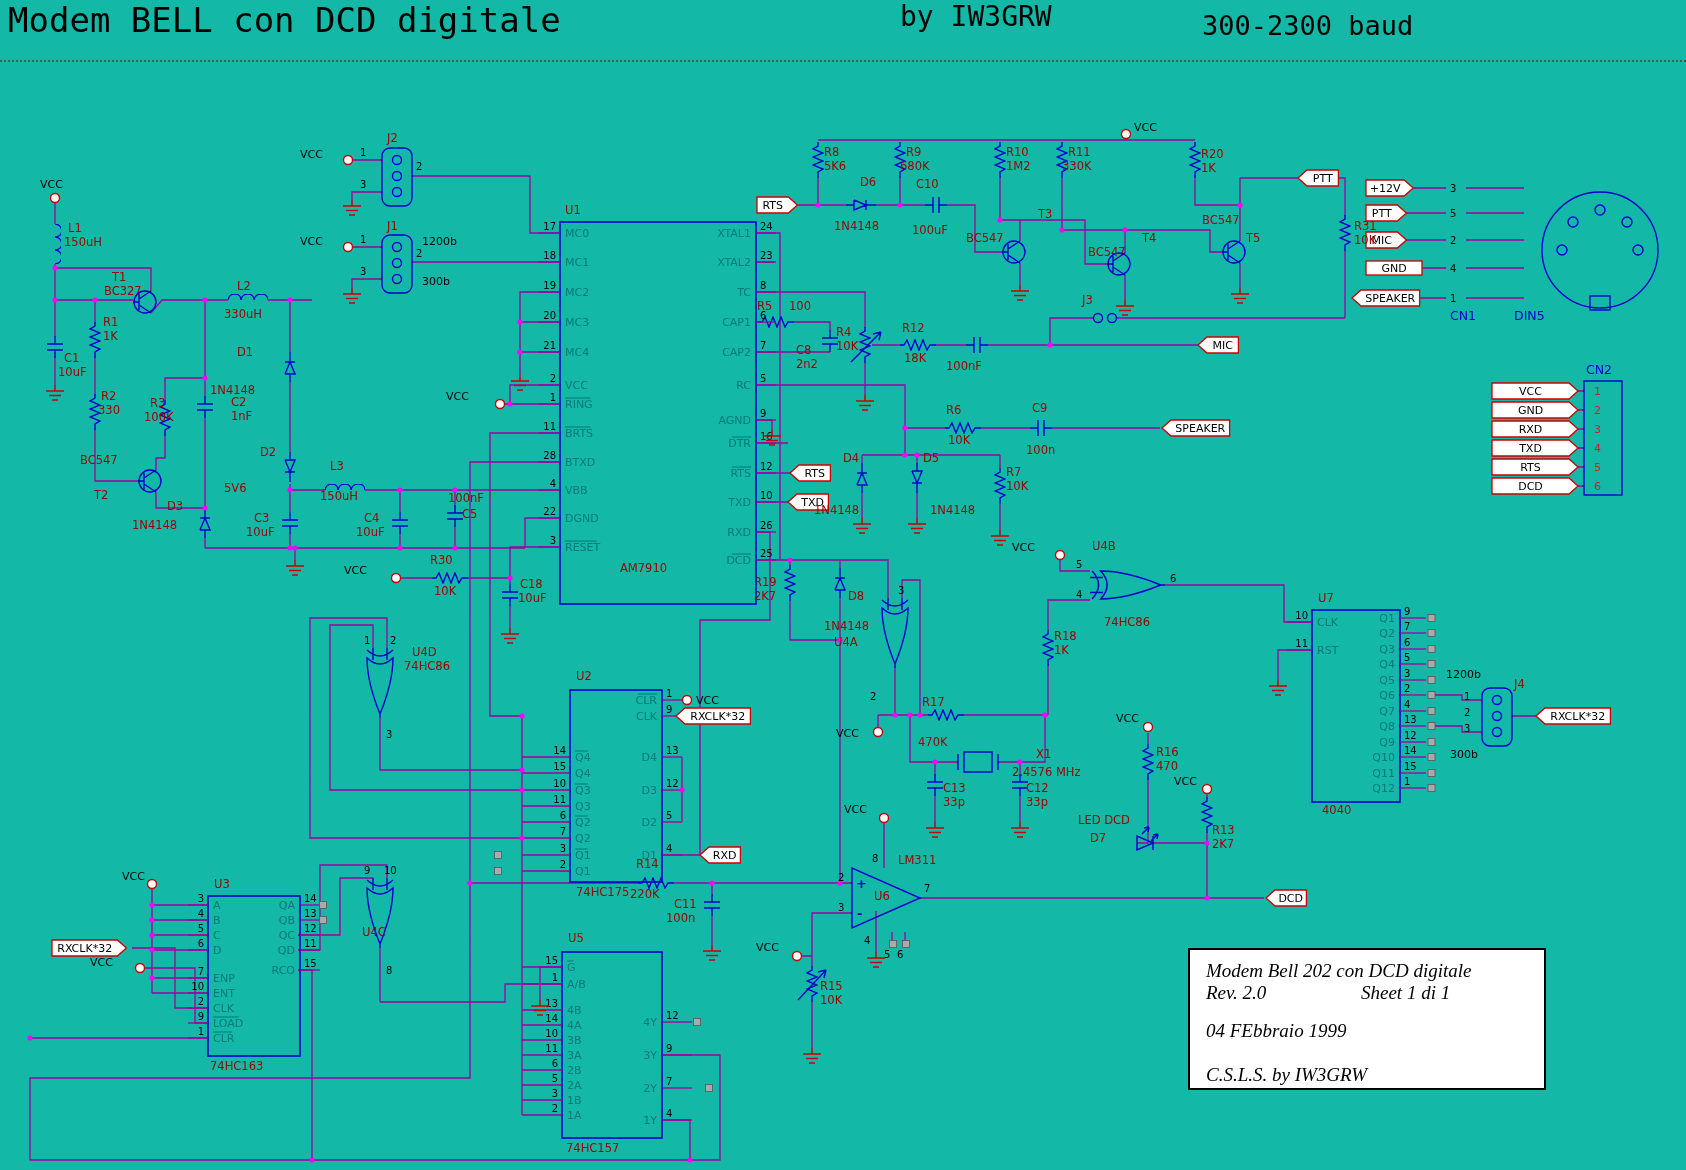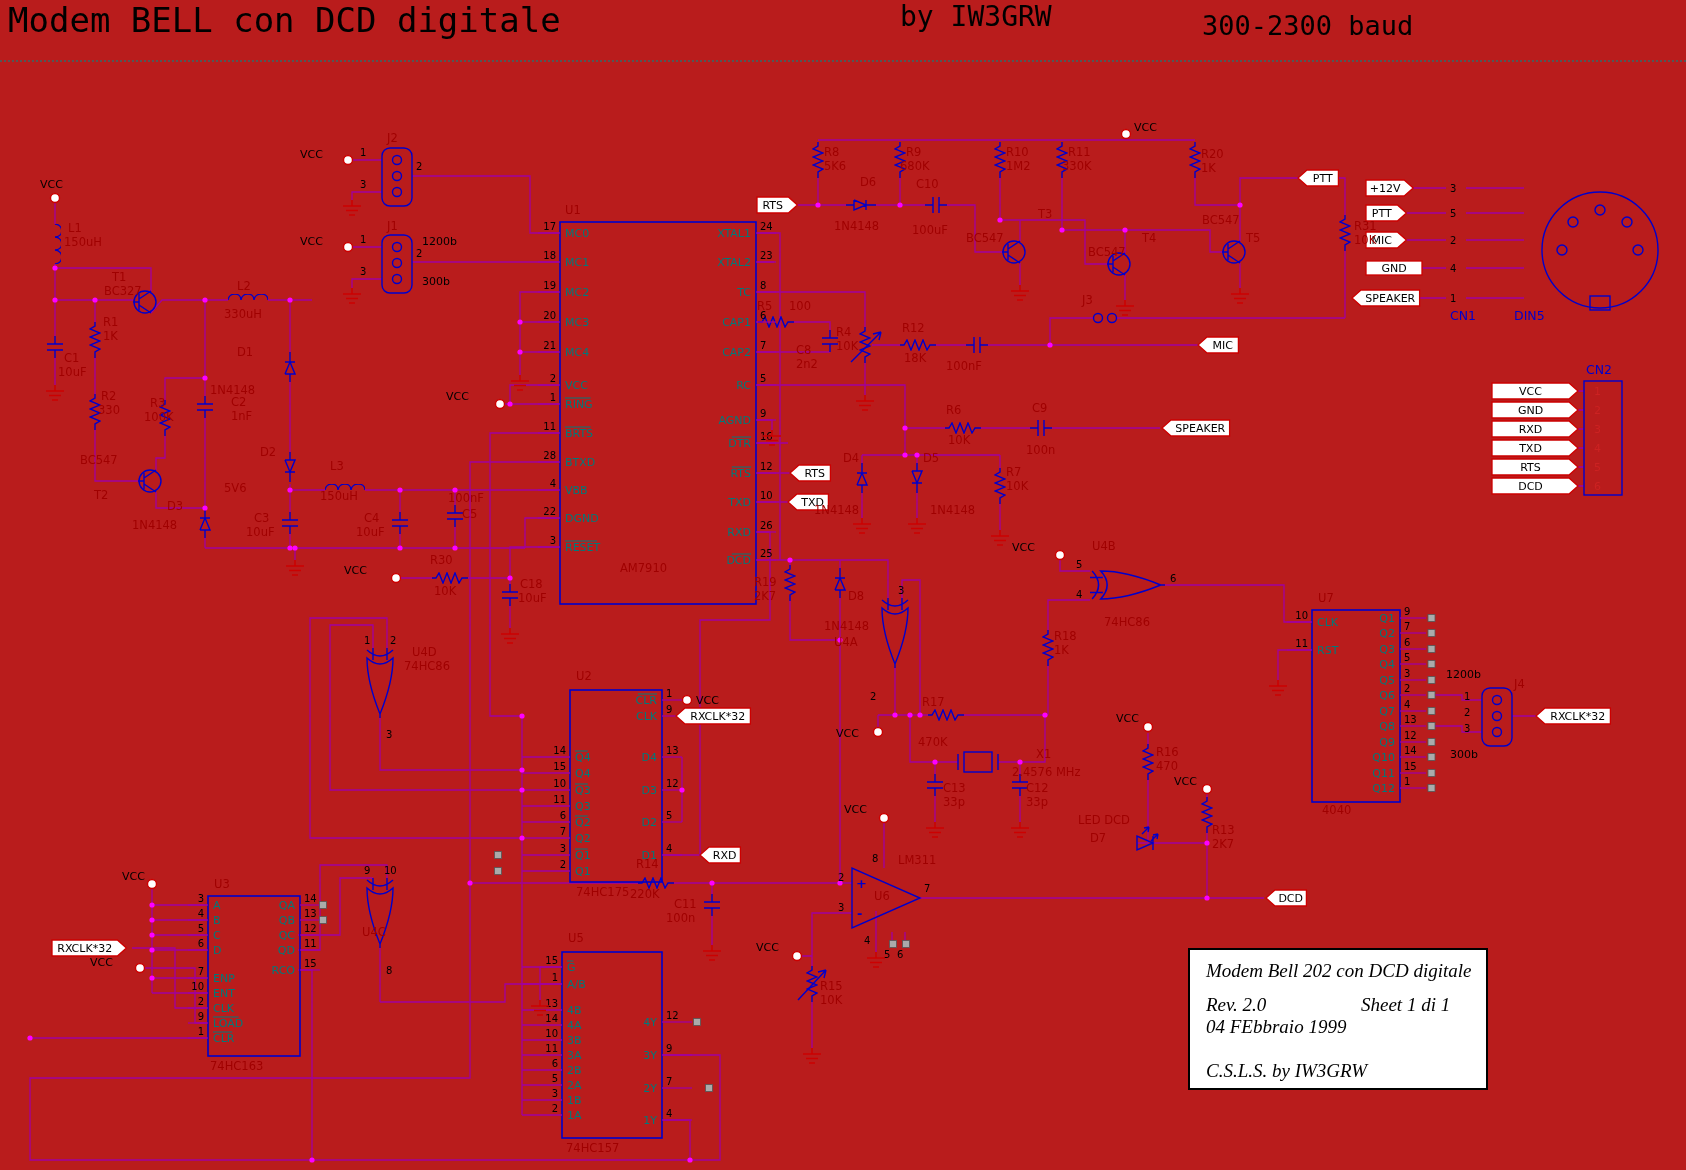--- a/index.html
+++ b/index.html
@@ -1,26 +1,26 @@
 <!DOCTYPE html>
 <html><head>
 <meta charset="utf-8">
 <style>
   html,body{margin:0;padding:0;background:#fff}
-  .canvas{position:relative;width:1686px;height:1170px;background:#b91c1c;overflow:hidden;font-family:"DejaVu Sans",sans-serif}
+  .canvas{position:relative;width:1686px;height:1170px;background:#14b8a6;overflow:hidden;font-family:"DejaVu Sans",sans-serif}
   .hdr{position:absolute;font-family:"DejaVu Sans Mono",monospace;color:#000;white-space:nowrap}
   .hdr-title{left:8px;top:0px;font-size:34px}
   .hdr-by{left:900px;top:0px;font-size:28px}
   .hdr-baud{left:1202px;top:10px;font-size:27px}
   .dotrule{position:absolute;left:0;top:60px;width:1686px;border-top:2px dotted #555}
-  .tblock{position:absolute;left:1188px;top:948px;width:300px;height:142px;border:2px solid #000;background:#fff;
+  .tblock{position:absolute;left:1188px;top:948px;width:358px;height:142px;border:2px solid #000;background:#fff;
           font-family:"Liberation Serif",serif;font-style:italic;font-size:19px;color:#000;padding:10px 0 0 16px;box-sizing:border-box}
-  .tblock .row2{display:flex;margin-top:12px}
+  .tblock .row2{display:flex;margin-top:0}
   .tblock .rev{width:155px}
-  .tblock .date{margin-top:0}
+  .tblock .date{margin-top:16px}
   .tblock .org{margin-top:22px}
   svg{position:absolute;left:0;top:0}
   .wire{stroke:#a000a0;stroke-width:1.3;fill:none}
   .sym{stroke:#0000cc;stroke-width:1.4;fill:none}
   .icbox{stroke:#0000cc;stroke-width:1.6;fill:none}
   .gndc{stroke:#cc0000;stroke-width:1.5;fill:none}
   .pwrc{stroke:#cc0000;stroke-width:1.4;fill:#fff}
   .flagp{stroke:#cc0000;stroke-width:1.3;fill:#fff}
   text{font-family:"DejaVu Sans",sans-serif}
   .tv{fill:#a00000;font-size:11.5px}

